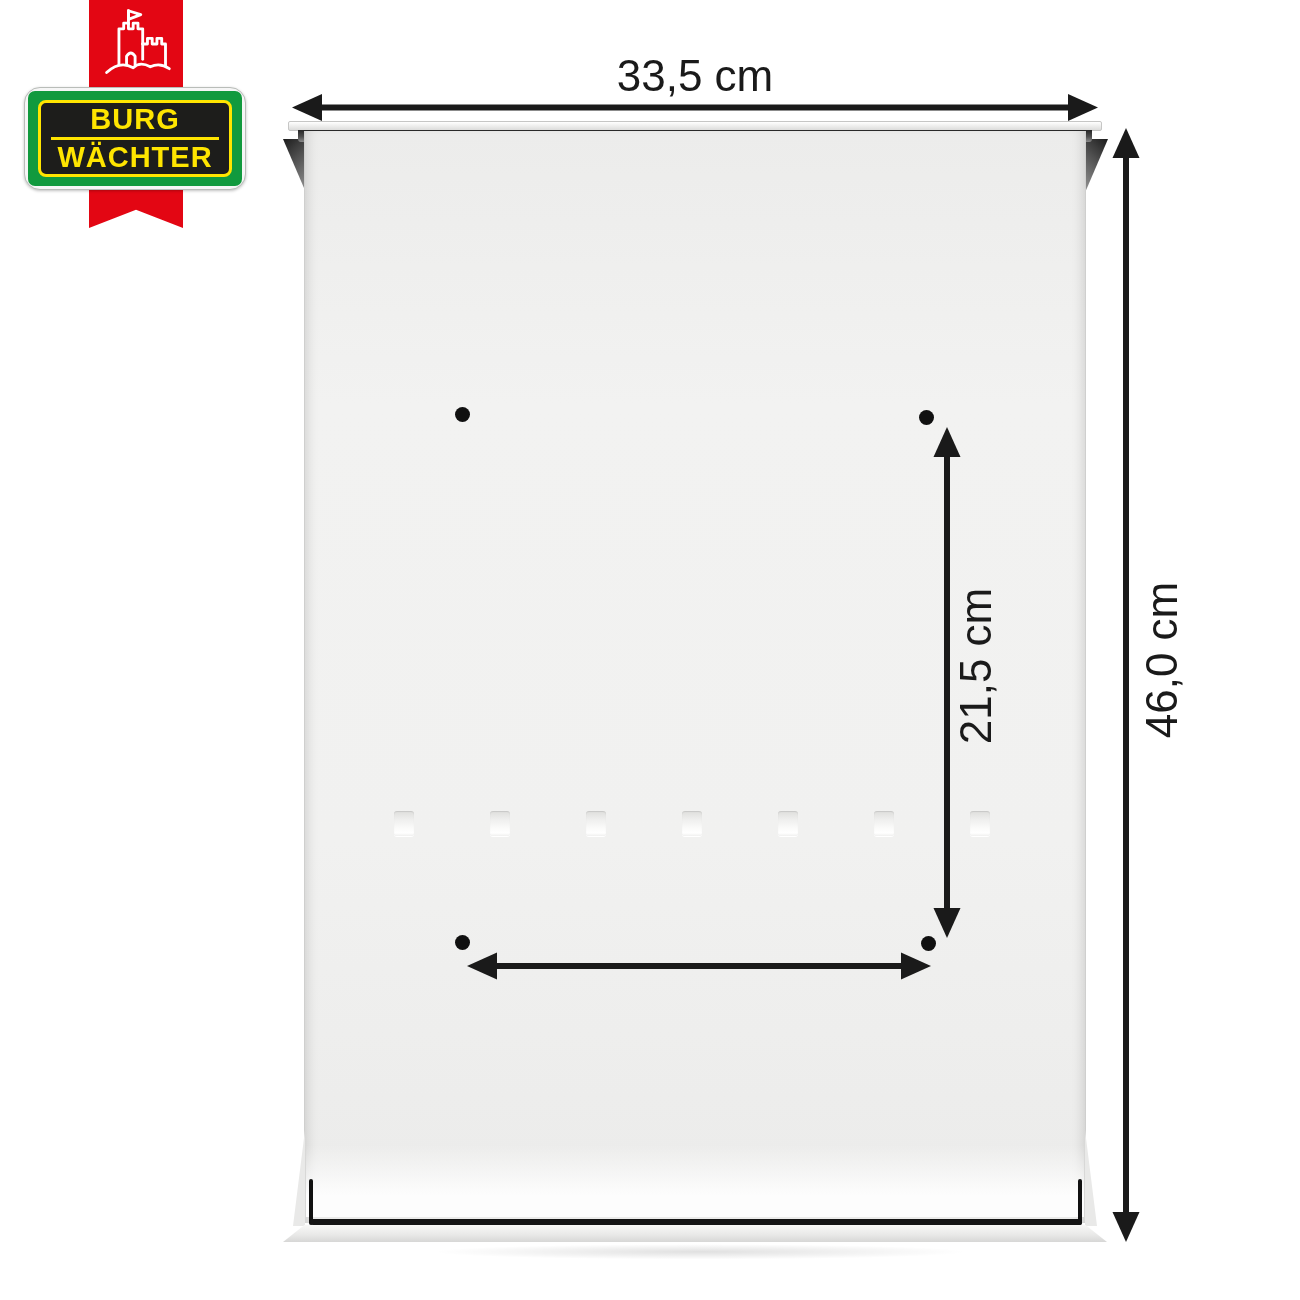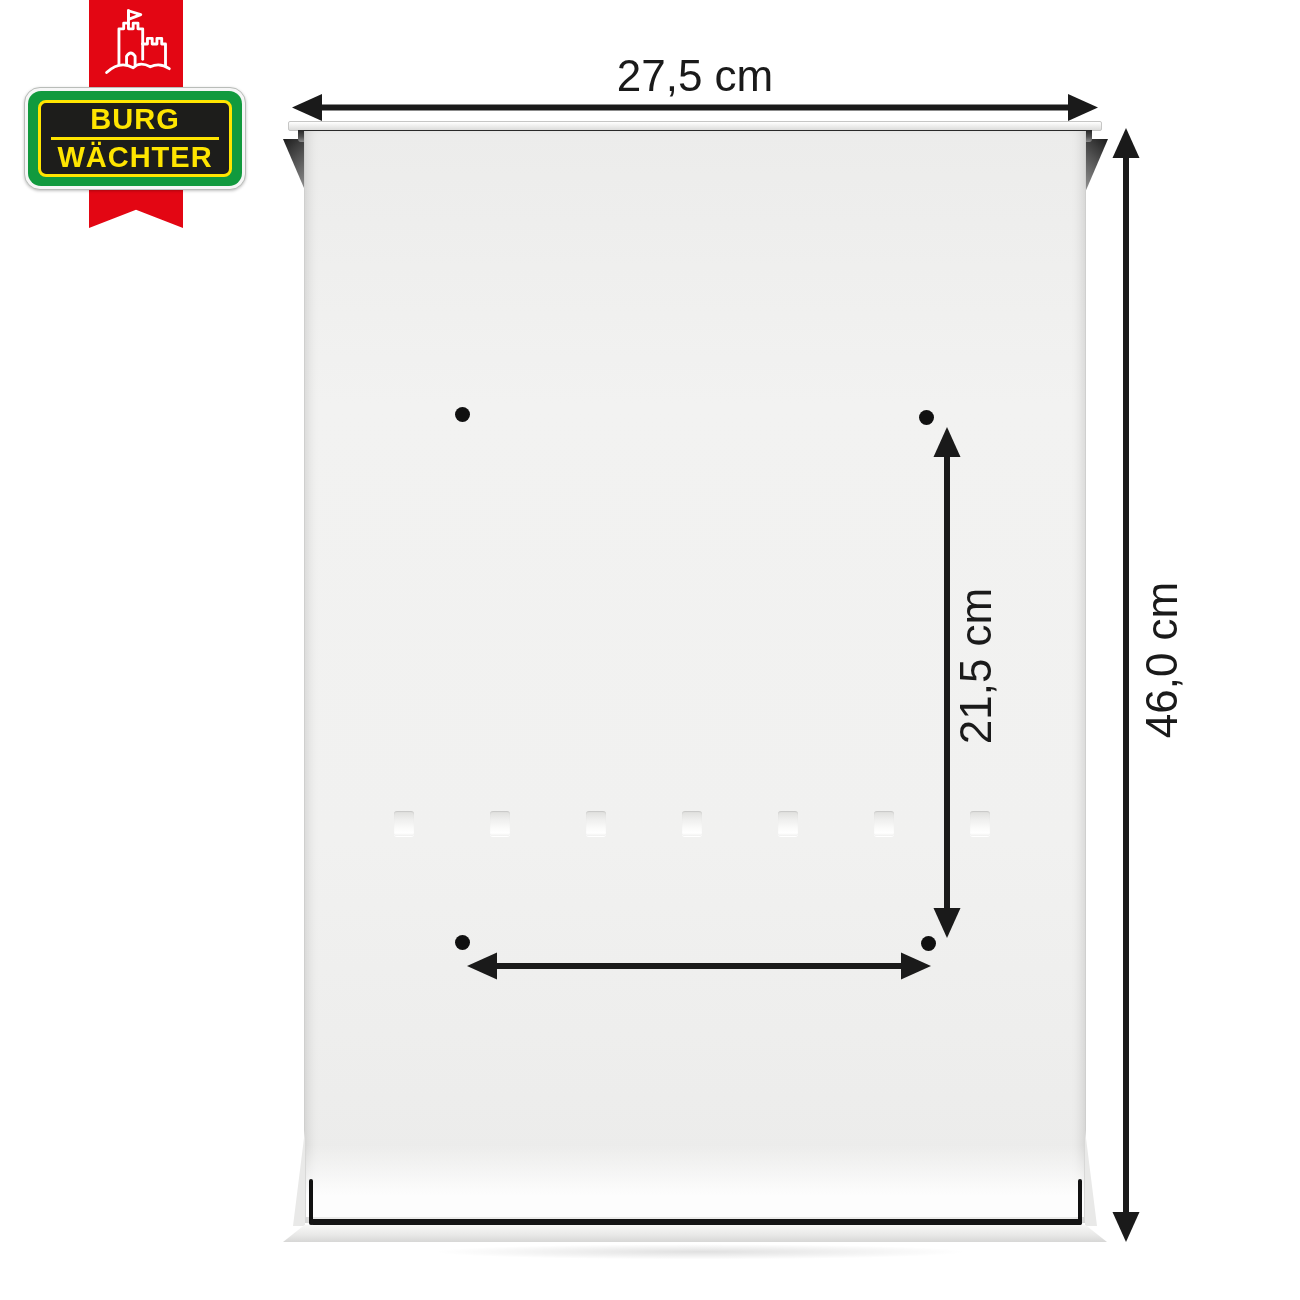--- a/index.html
+++ b/index.html
@@ -18,21 +18,21 @@
   }
   .castle { position:absolute; left:99px; top:6px; width:76px; height:76px; z-index:3; }
   .badge {
     position:absolute; left:24px; top:87px; width:222px; height:103px;
     background:#f6f6f6; border:1px solid #b9bdb9; border-radius:16px;
     box-shadow:0 1px 3px rgba(0,0,0,0.25);
     z-index:4;
   }
   .badge-green {
     position:absolute; left:3px; top:3px; right:3px; bottom:3px;
-    background:#119a3e; border-radius:13px;
+    background:#119a3e; border-radius:7px;
   }
   .badge-black {
     position:absolute; left:10px; top:9px; right:10px; bottom:9px;
     background:#1d1d1b; border:3px solid #ffe500; border-radius:8px;
     display:flex; flex-direction:column; align-items:center; justify-content:center;
   }
   .badge-line {
     color:#ffe500; font-weight:bold; font-size:29px; line-height:31px;
     letter-spacing:1px; white-space:nowrap;
   }
@@ -190,17 +190,17 @@
       <rect x="944" y="453" width="6" height="459"></rect>
       <polygon points="947,427 933.5,457 960.5,457"></polygon>
       <polygon points="947,938 933.5,908 960.5,908"></polygon>
 
       <rect x="493" y="963" width="412" height="6"></rect>
       <polygon points="467,966 497,952.5 497,979.5"></polygon>
       <polygon points="931,966 901,952.5 901,979.5"></polygon>
     </g>
   </svg>
 
-  <div class="dim-label" id="label-width">27,5 cm</div>
+  <div class="dim-label" id="label-width">33,5 cm</div>
   <div class="dim-label rot" id="label-height">46,0 cm</div>
   <div class="dim-label rot" id="label-inner-v">21,5 cm</div>
 
 </div>
 
 </body></html>

